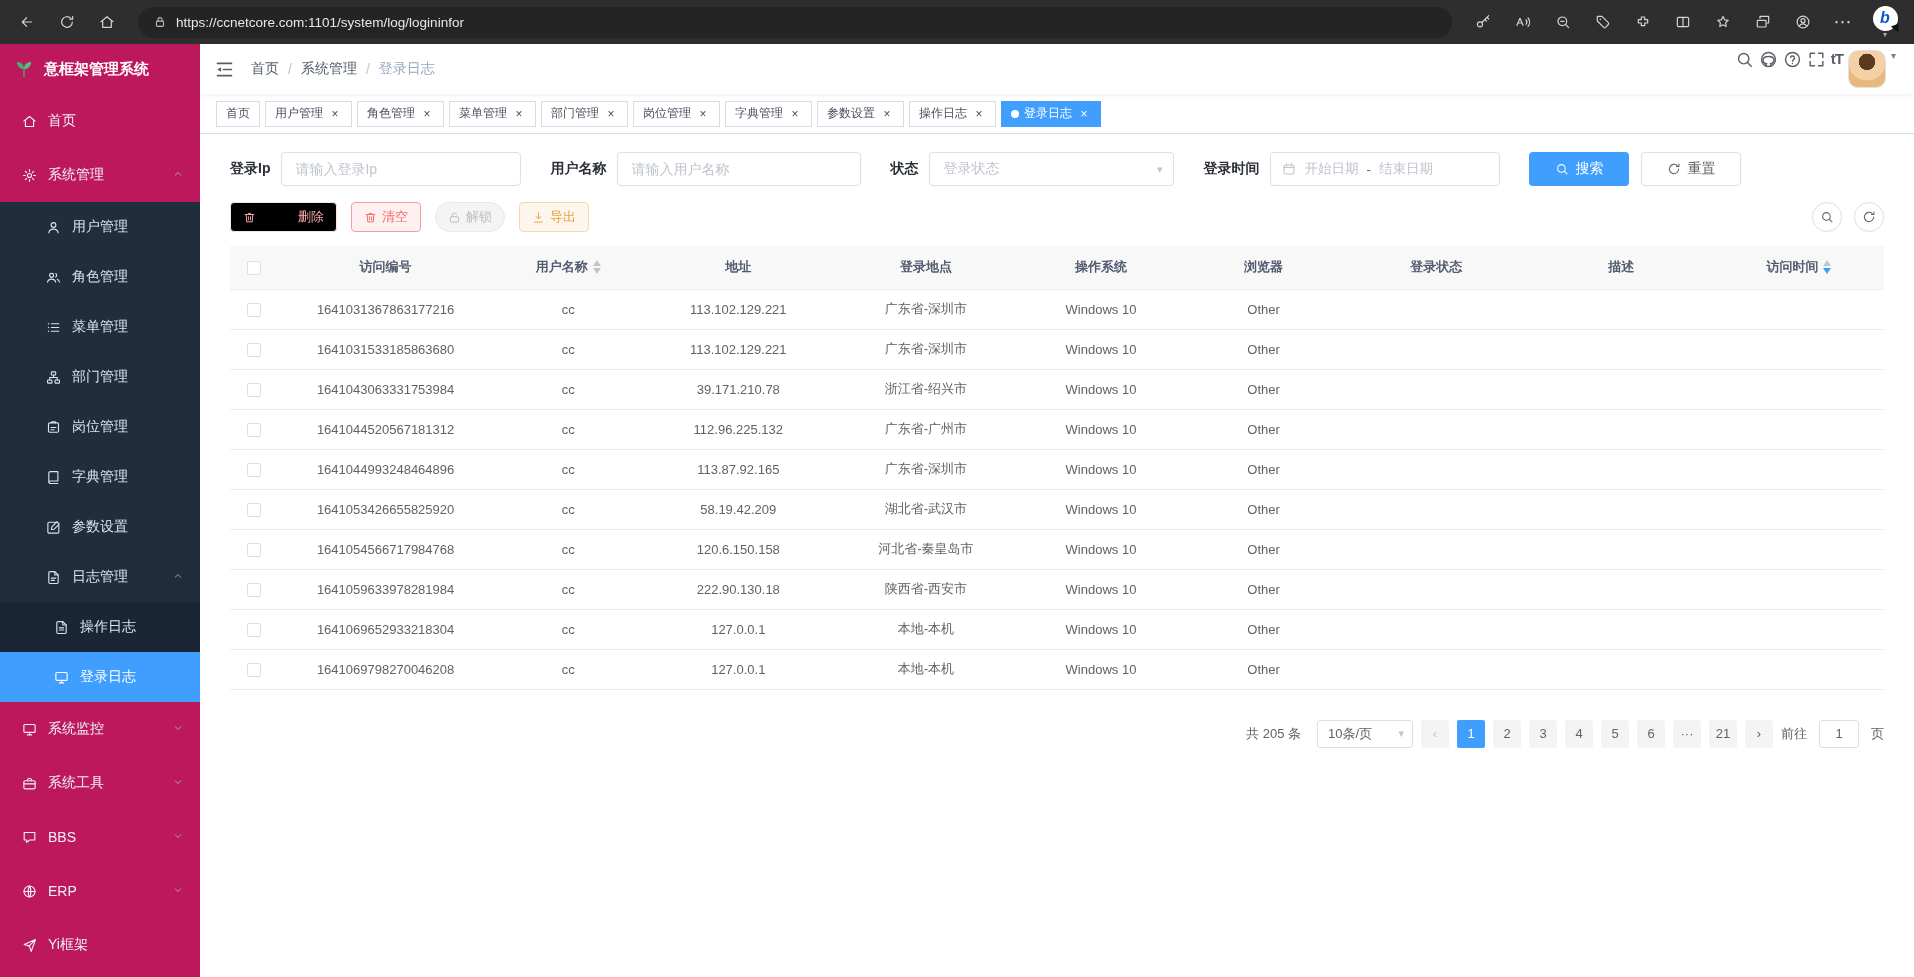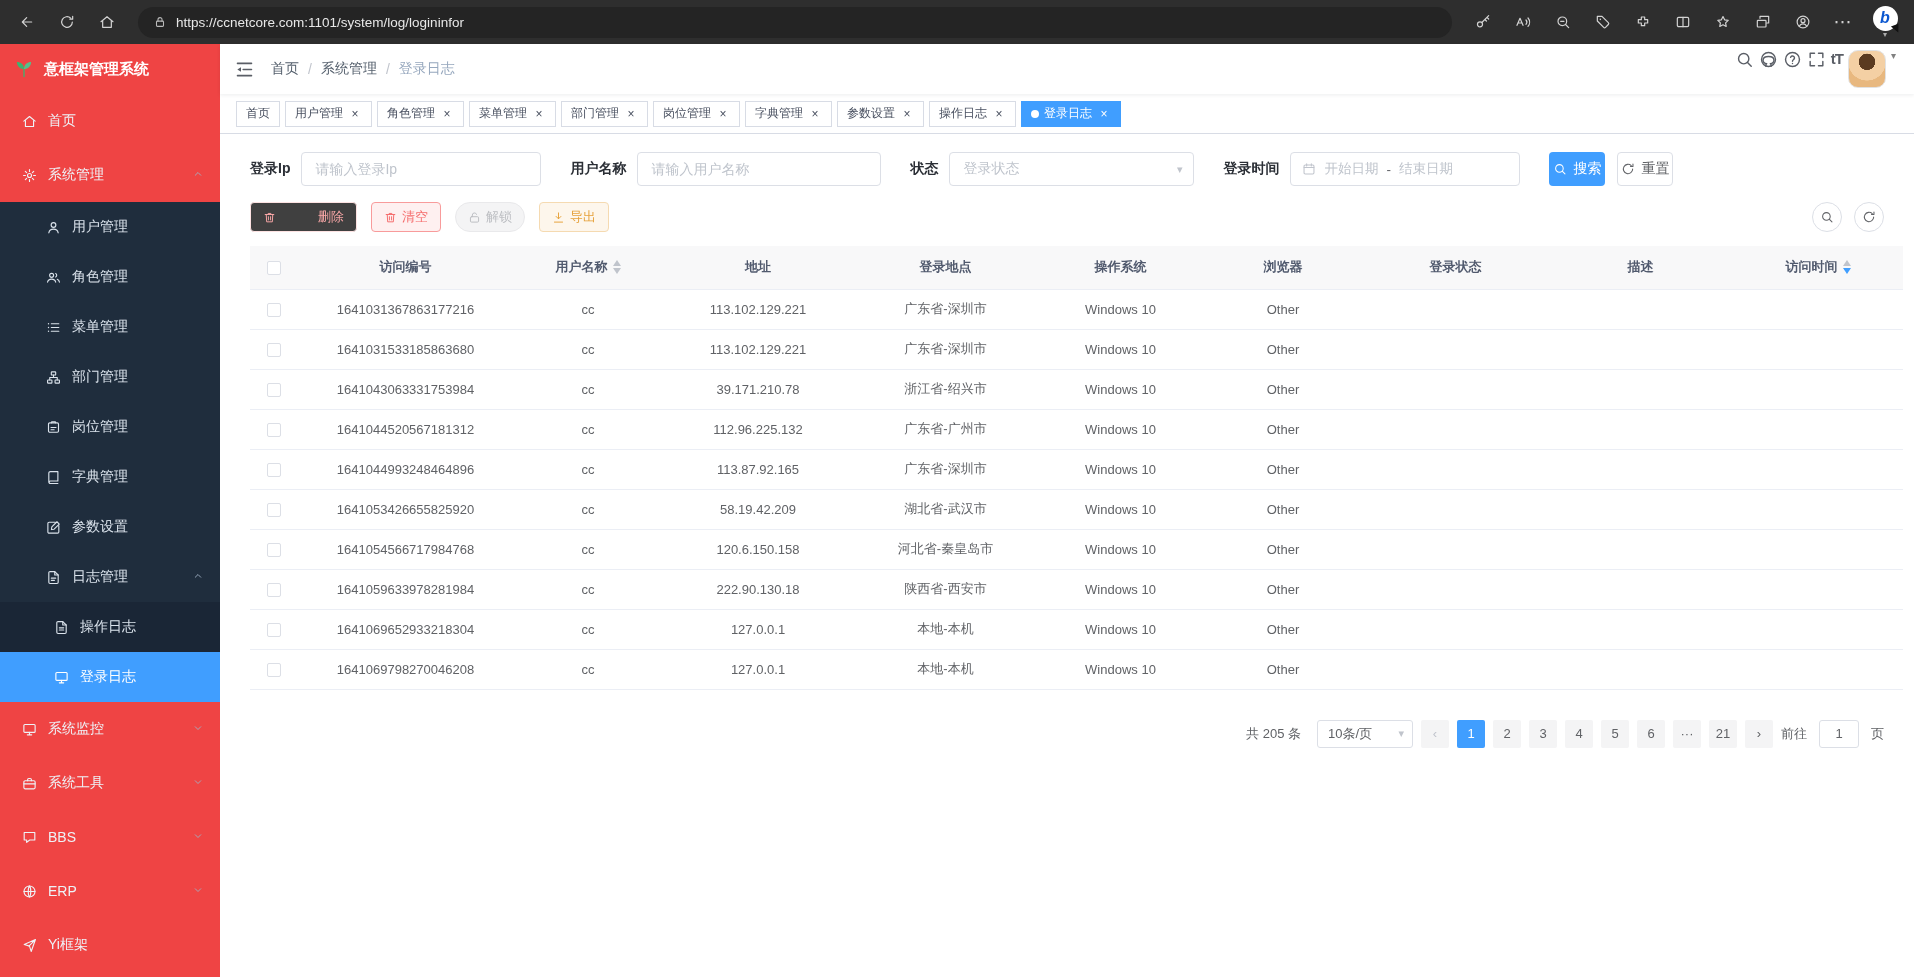--- a/index.html
+++ b/index.html
@@ -23,21 +23,21 @@
     font-size:16px; color:#0b57d0; position:relative; }
   .bing-cursor { position:absolute; right:-2px; bottom:-2px; width:0; height:0;
     border-left:5px solid transparent; border-right:3px solid transparent;
     border-top:8px solid #111; transform:rotate(-20deg); }
   .bing-caret { font-size:8px; color:#aaa; line-height:8px; }
 
   
   .app { display:flex; height:933px; }
 
   
-  .sidebar { width:220px; background:#ef4444; flex:none; overflow:hidden; }
+  .sidebar { width:200px; background:#be185d; flex:none; overflow:hidden; }
   .logo-row { height:50px; display:flex; align-items:center; gap:10px; padding:0 14px;
     color:#fff; font-weight:700; font-size:15px; }
   .m-item { height:54px; display:flex; align-items:center; gap:11px; padding:0 16px 0 22px;
     font-size:14px; color:#eef2f7; cursor:pointer; }
   .m-item .sv, .s-item .sv, .ss-item .sv { width:15px; height:15px; }
   .chev { margin-left:auto; color:#9fb0c3; }
   .chev .sv { width:12px; height:12px; }
   .submenu { background:#1f2d3d; }
   .s-item { height:50px; display:flex; align-items:center; gap:11px; padding:0 16px 0 46px;
     font-size:14px; color:#dbe3ec; cursor:pointer; }
@@ -87,30 +87,30 @@
   .ftext::placeholder { color:#bfc4cc; }
   .fselect { width:245px; height:34px; border:1px solid #dcdfe6; border-radius:4px;
     display:flex; align-items:center; justify-content:space-between; padding:0 11px 0 13px;
     color:#bfc4cc; font-size:14px; cursor:pointer; }
   .caret-glyph { color:#c0c4cc; font-size:11px; }
   .fdate { width:230px; height:34px; border:1px solid #dcdfe6; border-radius:4px;
     display:flex; align-items:center; gap:8px; padding:0 11px; font-size:13.5px; color:#bfc4cc; }
   .fdate .sv { width:14px; height:14px; color:#c0c4cc; }
   .fdate .rsep { color:#606266; }
   .btn { height:34px; border-radius:4px; font-size:14px; display:inline-flex;
-    align-items:center; gap:6px; padding:0 3px; cursor:pointer; border:1px solid transparent; }
+    align-items:center; gap:6px; padding:0 25px; cursor:pointer; border:1px solid transparent; }
   .btn .sv { width:14px; height:14px; }
   .btn-primary { background:#409eff; color:#fff; }
   .btn-plain { background:#fff; border-color:#dcdfe6; color:#606266; }
 
   .toolbar-row { display:flex; align-items:center; margin-bottom:14px; }
   .tbtn { height:30px; border-radius:4px; font-size:13px; padding:0 12px; margin-right:14px;
     display:inline-flex; align-items:center; gap:5px; cursor:pointer; border:1px solid; }
   .tbtn .sv { width:13px; height:13px; }
-  .tbtn.danger-dis { background:#404040; border-color:#fde2e2; color:#f9a7a7; cursor:not-allowed;gap:42px; }
+  .tbtn.danger-dis { background:#000000; border-color:#fde2e2; color:#f9a7a7; cursor:not-allowed;gap:42px; }
   .tbtn.danger { background:#fef0f0; border-color:#f89b9b; color:#f56c6c; }
   .tbtn.info-dis { background:#f4f4f5; border-color:#e9e9eb; color:#bcbec2; cursor:not-allowed;border-radius:15px; }
   .tbtn.warning { background:#fdf6ec; border-color:#f5dab1; color:#e6a23c; }
   .tool-right { margin-left:auto; display:flex; gap:12px; }
   .icon-circle { width:30px; height:30px; border-radius:50%; border:1px solid #dcdfe6;
     display:flex; align-items:center; justify-content:center; color:#606266; cursor:pointer; }
   .icon-circle .sv { width:14px; height:14px; }
 
   table { width:100%; border-collapse:collapse; table-layout:fixed; font-size:13px; }
   thead th { background:#f8f8f9; color:#515a6e; font-weight:700; height:43px;

